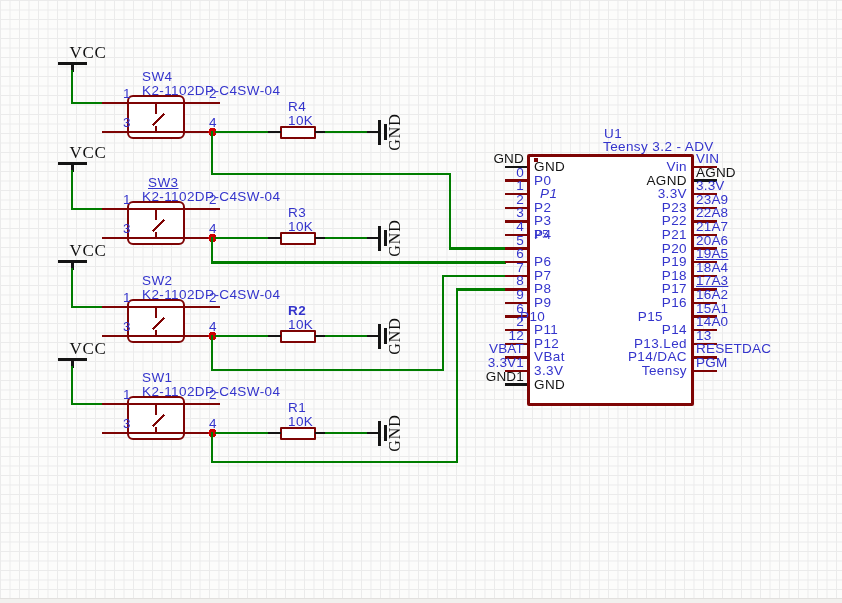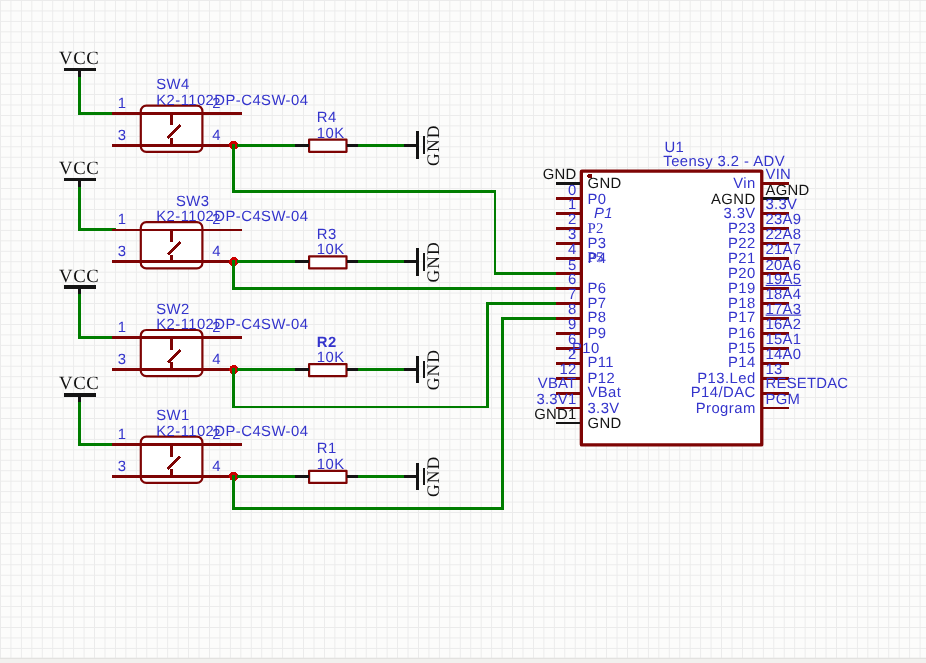--- a/index.html
+++ b/index.html
@@ -14,21 +14,21 @@
   .fill{position:absolute;background:#fff;border:2.5px solid #7e0404;box-sizing:border-box;z-index:1;}
   #wires{position:absolute;left:0;top:0;z-index:3;}
   .txt{position:absolute;white-space:pre;line-height:1;z-index:4;}
   .blue{color:#3434cc;}
   .blk{color:#141414;}
   .s14{font-size:13.5px;letter-spacing:0.4px;}
   .s13{font-size:13.5px;letter-spacing:0.2px;}
   .serif{font-family:"Liberation Serif",serif;font-size:17px;letter-spacing:0.6px;color:#111;}
   .gndrot{font-family:"Liberation Serif",serif;font-size:16px;letter-spacing:1px;color:#111;
           text-align:center;transform:rotate(-90deg);}
-  .ctr{text-align:center;}
+  .ctr{text-align:center;margin-left:16px;}
   .rgt{text-align:right;}
   #bottom-edge{position:absolute;left:0;bottom:0;width:842px;height:4px;
                background:#f1f0ee;border-top:1px solid #e2e0de;z-index:6;}
 </style>
 </head>
 <body>
 
 <div id="canvas">
   <svg id="wires" width="842" height="603" shape-rendering="crispEdges">
       <line x1="58" y1="63" x2="87" y2="63" stroke="#141414" stroke-width="3"></line>
@@ -146,21 +146,21 @@
     <div class="fill" style="left: 280px; top: 125.5px; width: 36px; height: 13px; border-radius: 1px;"></div>
     <div class="txt s14 blue" style="left: 288px; top: 100px;">R4</div>
     <div class="txt s14 blue" style="left: 288px; top: 114px;">10K</div>
     <div class="txt gndrot" style="left: 374px; top: 123px; width: 44px; height: 18px;">GND</div>
     <div class="txt serif ctr" style="left: 50px; top: 144px; width: 44px;">VCC</div>
     <div class="fill" style="left: 127px; top: 201px; width: 58px; height: 44px; border-radius: 6px;"></div>
     <div class="txt s14 blue ctr" style="left: 104px; top: 193px; width: 14px;">1</div>
     <div class="txt s14 blue ctr" style="left: 190px; top: 193px; width: 14px;">2</div>
     <div class="txt s14 blue ctr" style="left: 104px; top: 222px; width: 14px;">3</div>
     <div class="txt s14 blue ctr" style="left: 190px; top: 222px; width: 14px;">4</div>
-    <div class="txt s14 blue" style="left: 160px; top: 176px;">SW3</div>
+    <div class="txt s14 blue" style="left: 148px; top: 176px; text-decoration: underline;">SW3</div>
     <div class="txt s14 blue" style="left: 142px; top: 190px;">K2-1102DP-C4SW-04</div>
     <div class="fill" style="left: 280px; top: 231.5px; width: 36px; height: 13px; border-radius: 1px;"></div>
     <div class="txt s14 blue" style="left: 288px; top: 206px;">R3</div>
     <div class="txt s14 blue" style="left: 288px; top: 220px;">10K</div>
     <div class="txt gndrot" style="left: 374px; top: 229px; width: 44px; height: 18px;">GND</div>
     <div class="txt serif ctr" style="left: 50px; top: 242px; width: 44px;">VCC</div>
     <div class="fill" style="left: 127px; top: 299px; width: 58px; height: 44px; border-radius: 6px;"></div>
     <div class="txt s14 blue ctr" style="left: 104px; top: 291px; width: 14px;">1</div>
     <div class="txt s14 blue ctr" style="left: 190px; top: 291px; width: 14px;">2</div>
     <div class="txt s14 blue ctr" style="left: 104px; top: 320px; width: 14px;">3</div>
@@ -186,21 +186,21 @@
     <div class="fill" style="left: 527px; top: 154px; width: 167px; height: 252px; border-radius: 2px; border-width: 3px;"></div>
     <div class="txt s14 blue" style="left: 604px; top: 127px;">U1</div>
     <div class="txt s14 blue" style="left: 603px; top: 140px;">Teensy 3.2 - ADV</div>
     <div class="txt s13 rgt blk" style="left: 466px; top: 152px; width: 58px;">GND</div>
     <div class="txt s14 blk" style="left: 534px; top: 160px;">GND</div>
     <div class="txt s13 rgt blue" style="left: 466px; top: 165.6px; width: 58px;">0</div>
     <div class="txt s14 blue" style="left: 534px; top: 173.6px;">P0</div>
     <div class="txt s13 rgt blue" style="left: 466px; top: 179.2px; width: 58px;">1</div>
     <div class="txt s14 blue" style="left: 540px; top: 187.2px; font-style: italic;">P1</div>
     <div class="txt s13 rgt blue" style="left: 466px; top: 192.8px; width: 58px;">2</div>
-    <div class="txt s14 blue" style="left: 534px; top: 200.8px; font-family: Liberation Serif, serif;">P2</div>
+    <div class="txt s14 blue" style="left: 534px; top: 200.8px;">P2</div>
     <div class="txt s13 rgt blue" style="left: 466px; top: 206.4px; width: 58px;">3</div>
     <div class="txt s14 blue" style="left: 534px; top: 214.4px;">P3</div>
     <div class="txt s13 rgt blue" style="left: 466px; top: 220px; width: 58px;">4</div>
     <div class="txt s14 blue" style="left: 534px; top: 228px;">P4</div>
     <div class="txt s13 rgt blue" style="left: 466px; top: 233.6px; width: 58px;">5</div>
     <div class="txt s14 blue" style="left: 534px; top: 227px; font-family: Liberation Serif, serif;">P5</div>
     <div class="txt s13 rgt blue" style="left: 466px; top: 247.2px; width: 58px;">6</div>
     <div class="txt s14 blue" style="left: 534px; top: 255.2px;">P6</div>
     <div class="txt s13 rgt blue" style="left: 466px; top: 260.8px; width: 58px;">7</div>
     <div class="txt s14 blue" style="left: 534px; top: 268.8px;">P7</div>
@@ -236,22 +236,22 @@
     <div class="txt s14 rgt blue" style="left: 589px; top: 241.6px; width: 98px;">P20</div>
     <div class="txt s13 blue" style="left: 696px; top: 247.2px; text-decoration: underline;">19A5</div>
     <div class="txt s14 rgt blue" style="left: 589px; top: 255.2px; width: 98px;">P19</div>
     <div class="txt s13 blue" style="left: 696px; top: 260.8px;">18A4</div>
     <div class="txt s14 rgt blue" style="left: 589px; top: 268.8px; width: 98px;">P18</div>
     <div class="txt s13 blue" style="left: 696px; top: 274.4px; text-decoration: underline;">17A3</div>
     <div class="txt s14 rgt blue" style="left: 589px; top: 282.4px; width: 98px;">P17</div>
     <div class="txt s13 blue" style="left: 696px; top: 288px;">16A2</div>
     <div class="txt s14 rgt blue" style="left: 589px; top: 296px; width: 98px;">P16</div>
     <div class="txt s13 blue" style="left: 696px; top: 301.6px;">15A1</div>
-    <div class="txt s14 rgt blue" style="left: 589px; top: 309.6px; width: 98px;">P15</div>
+    <div class="txt s14 rgt blue" style="left: 565px; top: 309.6px; width: 98px;">P15</div>
     <div class="txt s13 blue" style="left: 696px; top: 315.2px;">14A0</div>
     <div class="txt s14 rgt blue" style="left: 589px; top: 323.2px; width: 98px;">P14</div>
     <div class="txt s13 blue" style="left: 696px; top: 328.8px;">13</div>
     <div class="txt s14 rgt blue" style="left: 589px; top: 336.8px; width: 98px;">P13.Led</div>
     <div class="txt s13 blue" style="left: 696px; top: 342.4px;">RESETDAC</div>
     <div class="txt s14 rgt blue" style="left: 589px; top: 350.4px; width: 98px;">P14/DAC</div>
     <div class="txt s13 blue" style="left: 696px; top: 356px;">PGM</div>
-    <div class="txt s14 rgt blue" style="left: 589px; top: 364px; width: 98px;">Program</div>
+    <div class="txt s14 rgt blue" style="left: 589px; top: 364px; width: 98px;">Teensy</div>
   </div>
 
 </body></html>

